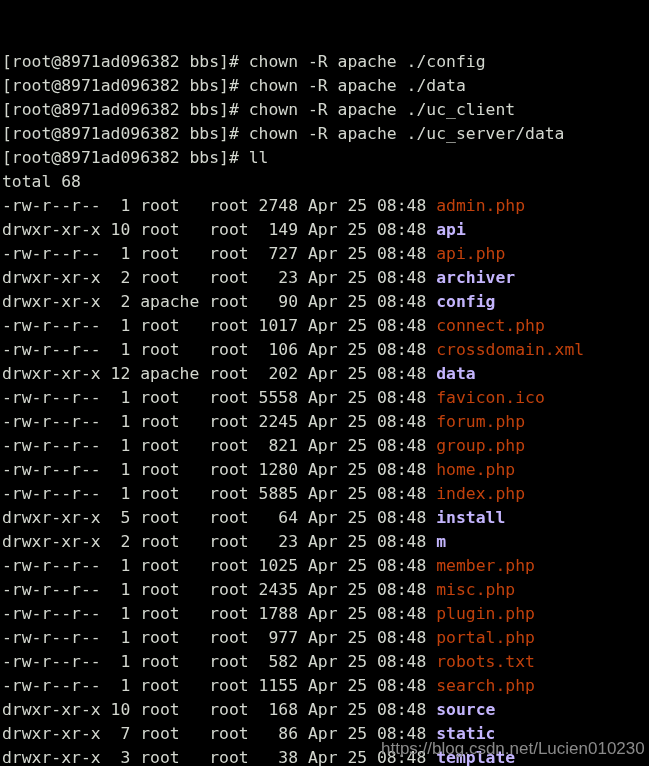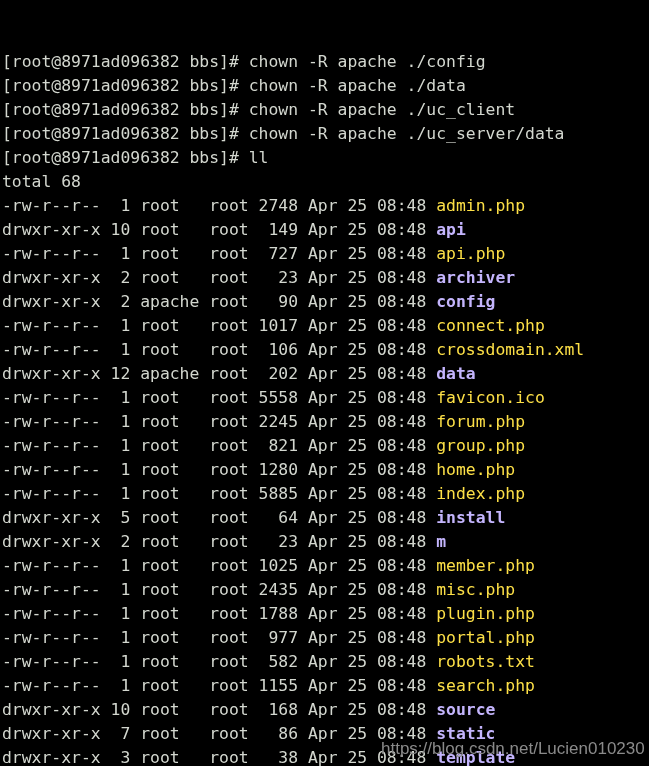--- a/index.html
+++ b/index.html
@@ -31,21 +31,21 @@
   .line {
     height: 24px;
     white-space: pre;
     overflow: hidden;
   }
   .dir {
     color: #c4b5fd;
     font-weight: bold;
   }
   .file {
-    color: #fde047;
+    color: #c2410c;
   }
   .plain {
     color: #d3d7cf;
   }
   #watermark {
     position: absolute;
     left: 381px;
     top: 739px;
     font-family: "Liberation Sans", "DejaVu Sans", sans-serif;
     font-size: 17px;

